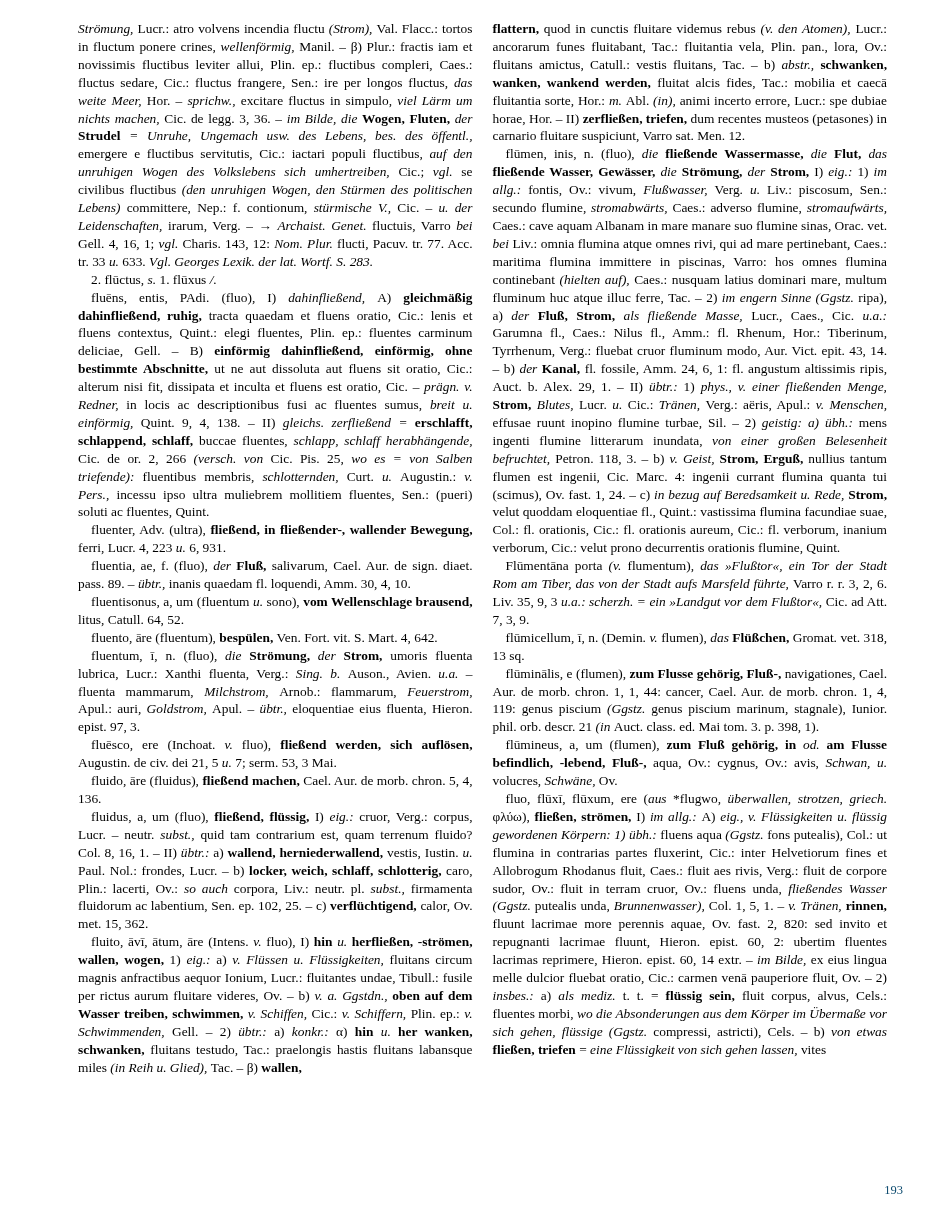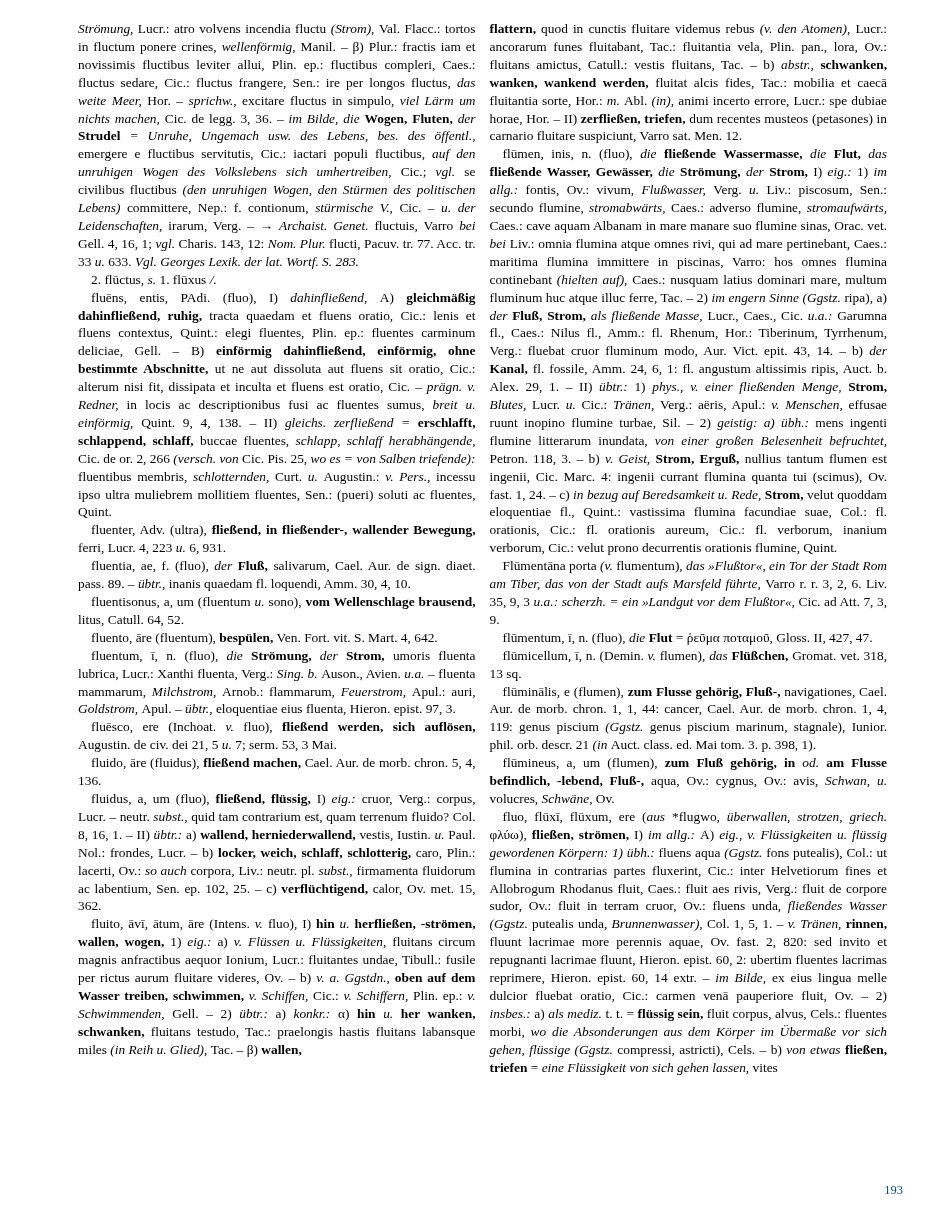--- a/index.html
+++ b/index.html
@@ -1,21 +1,21 @@
 <!DOCTYPE html>
 <html><head>
 <meta charset="utf-8">
 <style>
   html,body { margin:0; padding:0; background:#e9e9e9; }
   .page {
     position:relative; width:935px; height:1210px; margin:0 auto;
     background:#ffffff; color:#000; overflow:hidden;
   }
   .content {
-    display:flex; gap:14px;
+    display:flex; gap:20px;
     padding:20px 48px 0 78px;
   }
   .col {
     flex:1 1 0; min-width:0;
     font-family:"Liberation Serif", serif;
     font-size:13.4px; line-height:17.9px;
     text-align:justify;
     hyphens:none;
   }
   p.entry { margin:0; padding:0; }
@@ -45,21 +45,20 @@
         <p class="entry indent"><span class="s-b">fluentum</span><span class="s-n">, ī, n. (fluo), </span><span class="s-i">die </span><span class="s-bi">Strömung, </span><span class="s-i">der </span><span class="s-bi">Strom, </span><span class="s-n">umoris fluenta lubrica, Lucr.: Xanthi fluenta, Verg.: </span><span class="s-i">Sing. b. </span><span class="s-n">Auson., Avien. </span><span class="s-i">u.a. </span><span class="s-n">– fluenta mammarum, </span><span class="s-i">Milchstrom, </span><span class="s-n">Arnob.: flammarum, </span><span class="s-i">Feuerstrom, </span><span class="s-n">Apul.: auri, </span><span class="s-i">Goldstrom, </span><span class="s-n">Apul. – </span><span class="s-i">übtr., </span><span class="s-n">eloquentiae eius fluenta, Hieron. epist. 97, 3.</span></p>
         <p class="entry indent"><span class="s-b">fluēsco</span><span class="s-n">, ere (Inchoat. </span><span class="s-i">v. </span><span class="s-n">fluo), </span><span class="s-bi">fließend werden, sich auflösen, </span><span class="s-n">Augustin. de civ. dei 21, 5 </span><span class="s-i">u. </span><span class="s-n">7; serm. 53, 3 Mai.</span></p>
         <p class="entry indent"><span class="s-b">fluido</span><span class="s-n">, āre (fluidus), </span><span class="s-bi">fließend machen, </span><span class="s-n">Cael. Aur. de morb. chron. 5, 4, 136.</span></p>
         <p class="entry indent"><span class="s-b">fluidus</span><span class="s-n">, a, um (fluo), </span><span class="s-bi">fließend, flüssig, </span><span class="s-n">I) </span><span class="s-i">eig.: </span><span class="s-n">cruor, Verg.: corpus, Lucr. – neutr. </span><span class="s-i">subst., </span><span class="s-n">quid tam contrarium est, quam terrenum fluido? Col. 8, 16, 1. – II) </span><span class="s-i">übtr.: </span><span class="s-n">a) </span><span class="s-bi">wallend, herniederwallend, </span><span class="s-n">vestis, Iustin. </span><span class="s-i">u. </span><span class="s-n">Paul. Nol.: frondes, Lucr. – b) </span><span class="s-bi">locker, weich, schlaff, schlotterig, </span><span class="s-n">caro, Plin.: lacerti, Ov.: </span><span class="s-i">so auch </span><span class="s-n">corpora, Liv.: neutr. pl. </span><span class="s-i">subst., </span><span class="s-n">firmamenta fluidorum ac labentium, Sen. ep. 102, 25. – c) </span><span class="s-bi">verflüchtigend, </span><span class="s-n">calor, Ov. met. 15, 362.</span></p>
         <p class="entry indent"><span class="s-b">fluito</span><span class="s-n">, āvī, ātum, āre (Intens. </span><span class="s-i">v. </span><span class="s-n">fluo), I) </span><span class="s-bi">hin </span><span class="s-i">u. </span><span class="s-bi">herfließen, -strömen, wallen, wogen, </span><span class="s-n">1) </span><span class="s-i">eig.: </span><span class="s-n">a) </span><span class="s-i">v. Flüssen u. Flüssigkeiten, </span><span class="s-n">fluitans circum magnis anfractibus aequor Ionium, Lucr.: fluitantes undae, Tibull.: fusile per rictus aurum fluitare videres, Ov. – b) </span><span class="s-i">v. a. Ggstdn., </span><span class="s-bi">oben auf dem Wasser treiben, schwimmen, </span><span class="s-i">v. Schiffen, </span><span class="s-n">Cic.: </span><span class="s-i">v. Schiffern, </span><span class="s-n">Plin. ep.: </span><span class="s-i">v. Schwimmenden, </span><span class="s-n">Gell. – 2) </span><span class="s-i">übtr.: </span><span class="s-n">a) </span><span class="s-i">konkr.: </span><span class="s-n">α) </span><span class="s-bi">hin </span><span class="s-i">u. </span><span class="s-bi">her wanken, schwanken, </span><span class="s-n">fluitans testudo, Tac.: praelongis hastis fluitans labansque miles </span><span class="s-i">(in Reih u. Glied), </span><span class="s-n">Tac. – β) </span><span class="s-bi">wallen,</span></p>
       </div>
     <div class="col" id="col-right">
         <p class="entry"><span class="s-bi">flattern, </span><span class="s-n">quod in cunctis fluitare videmus rebus </span><span class="s-i">(v. den Atomen), </span><span class="s-n">Lucr.: ancorarum funes fluitabant, Tac.: fluitantia vela, Plin. pan., lora, Ov.: fluitans amictus, Catull.: vestis fluitans, Tac. – b) </span><span class="s-i">abstr., </span><span class="s-bi">schwanken, wanken, wankend werden, </span><span class="s-n">fluitat alcis fides, Tac.: mobilia et caecā fluitantia sorte, Hor.: </span><span class="s-i">m. </span><span class="s-n">Abl. </span><span class="s-i">(in), </span><span class="s-n">animi incerto errore, Lucr.: spe dubiae horae, Hor. – II) </span><span class="s-bi">zerfließen, triefen, </span><span class="s-n">dum recentes musteos (petasones) in carnario fluitare suspiciunt, Varro sat. Men. 12.</span></p>
         <p class="entry indent"><span class="s-b">flūmen</span><span class="s-n">, inis, n. (fluo), </span><span class="s-i">die </span><span class="s-bi">fließende Wassermasse, </span><span class="s-i">die </span><span class="s-bi">Flut, </span><span class="s-i">das </span><span class="s-bi">fließende Wasser, Gewässer, </span><span class="s-i">die </span><span class="s-bi">Strömung, </span><span class="s-i">der </span><span class="s-bi">Strom, </span><span class="s-n">I) </span><span class="s-i">eig.: </span><span class="s-n">1) </span><span class="s-i">im allg.: </span><span class="s-n">fontis, Ov.: vivum, </span><span class="s-i">Flußwasser, </span><span class="s-n">Verg. </span><span class="s-i">u. </span><span class="s-n">Liv.: piscosum, Sen.: secundo flumine, </span><span class="s-i">stromabwärts, </span><span class="s-n">Caes.: adverso flumine, </span><span class="s-i">stromaufwärts, </span><span class="s-n">Caes.: cave aquam Albanam in mare manare suo flumine sinas, Orac. vet. </span><span class="s-i">bei </span><span class="s-n">Liv.: omnia flumina atque omnes rivi, qui ad mare pertinebant, Caes.: maritima flumina immittere in piscinas, Varro: hos omnes flumina continebant </span><span class="s-i">(hielten auf), </span><span class="s-n">Caes.: nusquam latius dominari mare, multum fluminum huc atque illuc ferre, Tac. – 2) </span><span class="s-i">im engern Sinne (Ggstz. </span><span class="s-n">ripa), a) </span><span class="s-i">der </span><span class="s-bi">Fluß, Strom, </span><span class="s-i">als fließende Masse, </span><span class="s-n">Lucr., Caes., Cic. </span><span class="s-i">u.a.: </span><span class="s-n">Garumna fl., Caes.: Nilus fl., Amm.: fl. Rhenum, Hor.: Tiberinum, Tyrrhenum, Verg.: fluebat cruor fluminum modo, Aur. Vict. epit. 43, 14. – b) </span><span class="s-i">der </span><span class="s-bi">Kanal, </span><span class="s-n">fl. fossile, Amm. 24, 6, 1: fl. angustum altissimis ripis, Auct. b. Alex. 29, 1. – II) </span><span class="s-i">übtr.: </span><span class="s-n">1) </span><span class="s-i">phys., v. einer fließenden Menge, </span><span class="s-bi">Strom, </span><span class="s-i">Blutes, </span><span class="s-n">Lucr. </span><span class="s-i">u. </span><span class="s-n">Cic.: </span><span class="s-i">Tränen, </span><span class="s-n">Verg.: aëris, Apul.: </span><span class="s-i">v. Menschen, </span><span class="s-n">effusae ruunt inopino flumine turbae, Sil. – 2) </span><span class="s-i">geistig: a) übh.: </span><span class="s-n">mens ingenti flumine litterarum inundata, </span><span class="s-i">von einer großen Belesenheit befruchtet, </span><span class="s-n">Petron. 118, 3. – b) </span><span class="s-i">v. Geist, </span><span class="s-bi">Strom, Erguß, </span><span class="s-n">nullius tantum flumen est ingenii, Cic. Marc. 4: ingenii currant flumina quanta tui (scimus), Ov. fast. 1, 24. – c) </span><span class="s-i">in bezug auf Beredsamkeit u. Rede, </span><span class="s-bi">Strom, </span><span class="s-n">velut quoddam eloquentiae fl., Quint.: vastissima flumina facundiae suae, Col.: fl. orationis, Cic.: fl. orationis aureum, Cic.: fl. verborum, inanium verborum, Cic.: velut prono decurrentis orationis flumine, Quint.</span></p>
         <p class="entry indent"><span class="s-b">Flūmentāna porta </span><span class="s-i">(v. </span><span class="s-n">flumentum), </span><span class="s-i">das »Flußtor«, ein Tor der Stadt Rom am Tiber, das von der Stadt aufs Marsfeld führte, </span><span class="s-n">Varro r. r. 3, 2, 6. Liv. 35, 9, 3 </span><span class="s-i">u.a.: scherzh. = ein »Landgut vor dem Flußtor«, </span><span class="s-n">Cic. ad Att. 7, 3, 9.</span></p>
-        <p class="entry indent"><span class="s-b">flūmentum</span><span class="s-n">, ī, n. (fluo), </span><span class="s-i">die </span><span class="s-bi">Flut </span><span class="s-n">= ῥεῦμα ποταμοῦ, Gloss. II, 427, 47.</span></p>
         <p class="entry indent"><span class="s-b">flūmicellum</span><span class="s-n">, ī, n. (Demin. </span><span class="s-i">v. </span><span class="s-n">flumen), </span><span class="s-i">das </span><span class="s-bi">Flüßchen, </span><span class="s-n">Gromat. vet. 318, 13 sq.</span></p>
         <p class="entry indent"><span class="s-b">flūminālis</span><span class="s-n">, e (flumen), </span><span class="s-bi">zum Flusse gehörig, Fluß-, </span><span class="s-n">navigationes, Cael. Aur. de morb. chron. 1, 1, 44: cancer, Cael. Aur. de morb. chron. 1, 4, 119: genus piscium </span><span class="s-i">(Ggstz. </span><span class="s-n">genus piscium marinum, stagnale), Iunior. phil. orb. descr. 21 </span><span class="s-i">(in </span><span class="s-n">Auct. class. ed. Mai tom. 3. p. 398, 1).</span></p>
         <p class="entry indent"><span class="s-b">flūmineus</span><span class="s-n">, a, um (flumen), </span><span class="s-bi">zum Fluß gehörig, in </span><span class="s-i">od. </span><span class="s-bi">am Flusse befindlich, -lebend, Fluß-, </span><span class="s-n">aqua, Ov.: cygnus, Ov.: avis, </span><span class="s-i">Schwan, u. </span><span class="s-n">volucres, </span><span class="s-i">Schwäne, </span><span class="s-n">Ov.</span></p>
         <p class="entry indent"><span class="s-b">fluo</span><span class="s-n">, flūxī, flūxum, ere (</span><span class="s-i">aus </span><span class="s-n">*flugwo, </span><span class="s-i">überwallen, strotzen, griech. </span><span class="s-n">φλύω), </span><span class="s-bi">fließen, strömen, </span><span class="s-n">I) </span><span class="s-i">im allg.: </span><span class="s-n">A) </span><span class="s-i">eig., v. Flüssigkeiten u. flüssig gewordenen Körpern: 1) übh.: </span><span class="s-n">fluens aqua </span><span class="s-i">(Ggstz. </span><span class="s-n">fons putealis), Col.: ut flumina in contrarias partes fluxerint, Cic.: inter Helvetiorum fines et Allobrogum Rhodanus fluit, Caes.: fluit aes rivis, Verg.: fluit de corpore sudor, Ov.: fluit in terram cruor, Ov.: fluens unda, </span><span class="s-i">fließendes Wasser (Ggstz. </span><span class="s-n">putealis unda, </span><span class="s-i">Brunnenwasser), </span><span class="s-n">Col. 1, 5, 1. – </span><span class="s-i">v. Tränen, </span><span class="s-bi">rinnen, </span><span class="s-n">fluunt lacrimae more perennis aquae, Ov. fast. 2, 820: sed invito et repugnanti lacrimae fluunt, Hieron. epist. 60, 2: ubertim fluentes lacrimas reprimere, Hieron. epist. 60, 14 extr. – </span><span class="s-i">im Bilde, </span><span class="s-n">ex eius lingua melle dulcior fluebat oratio, Cic.: carmen venā pauperiore fluit, Ov. – 2) </span><span class="s-i">insbes.: </span><span class="s-n">a) </span><span class="s-i">als mediz. </span><span class="s-n">t. t. = </span><span class="s-bi">flüssig sein, </span><span class="s-n">fluit corpus, alvus, Cels.: fluentes morbi, </span><span class="s-i">wo die Absonderungen aus dem Körper im Übermaße vor sich gehen, flüssige (Ggstz. </span><span class="s-n">compressi, astricti), Cels. – b) </span><span class="s-i">von etwas </span><span class="s-bi">fließen, triefen </span><span class="s-n">= </span><span class="s-i">eine Flüssigkeit von sich gehen lassen, </span><span class="s-n">vites</span></p>
       </div>
   </div>
   <div class="page-number">193</div>
 </div>
 
 </body></html>

